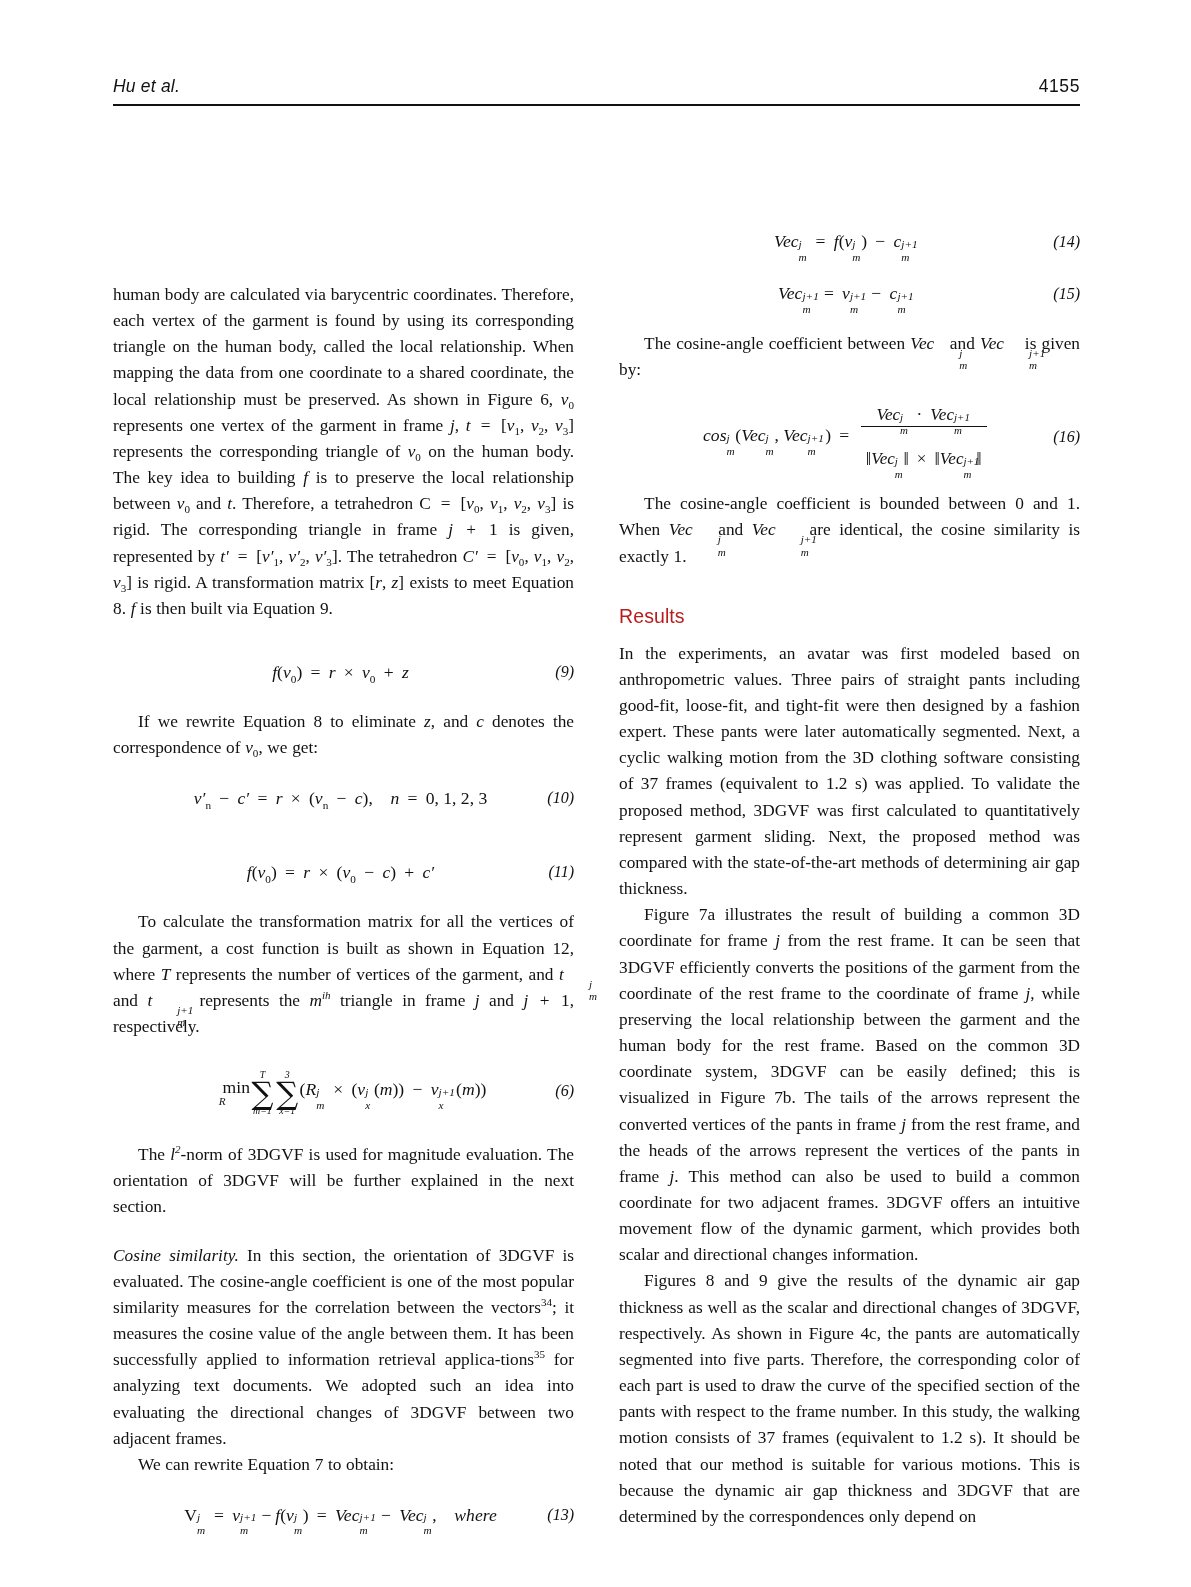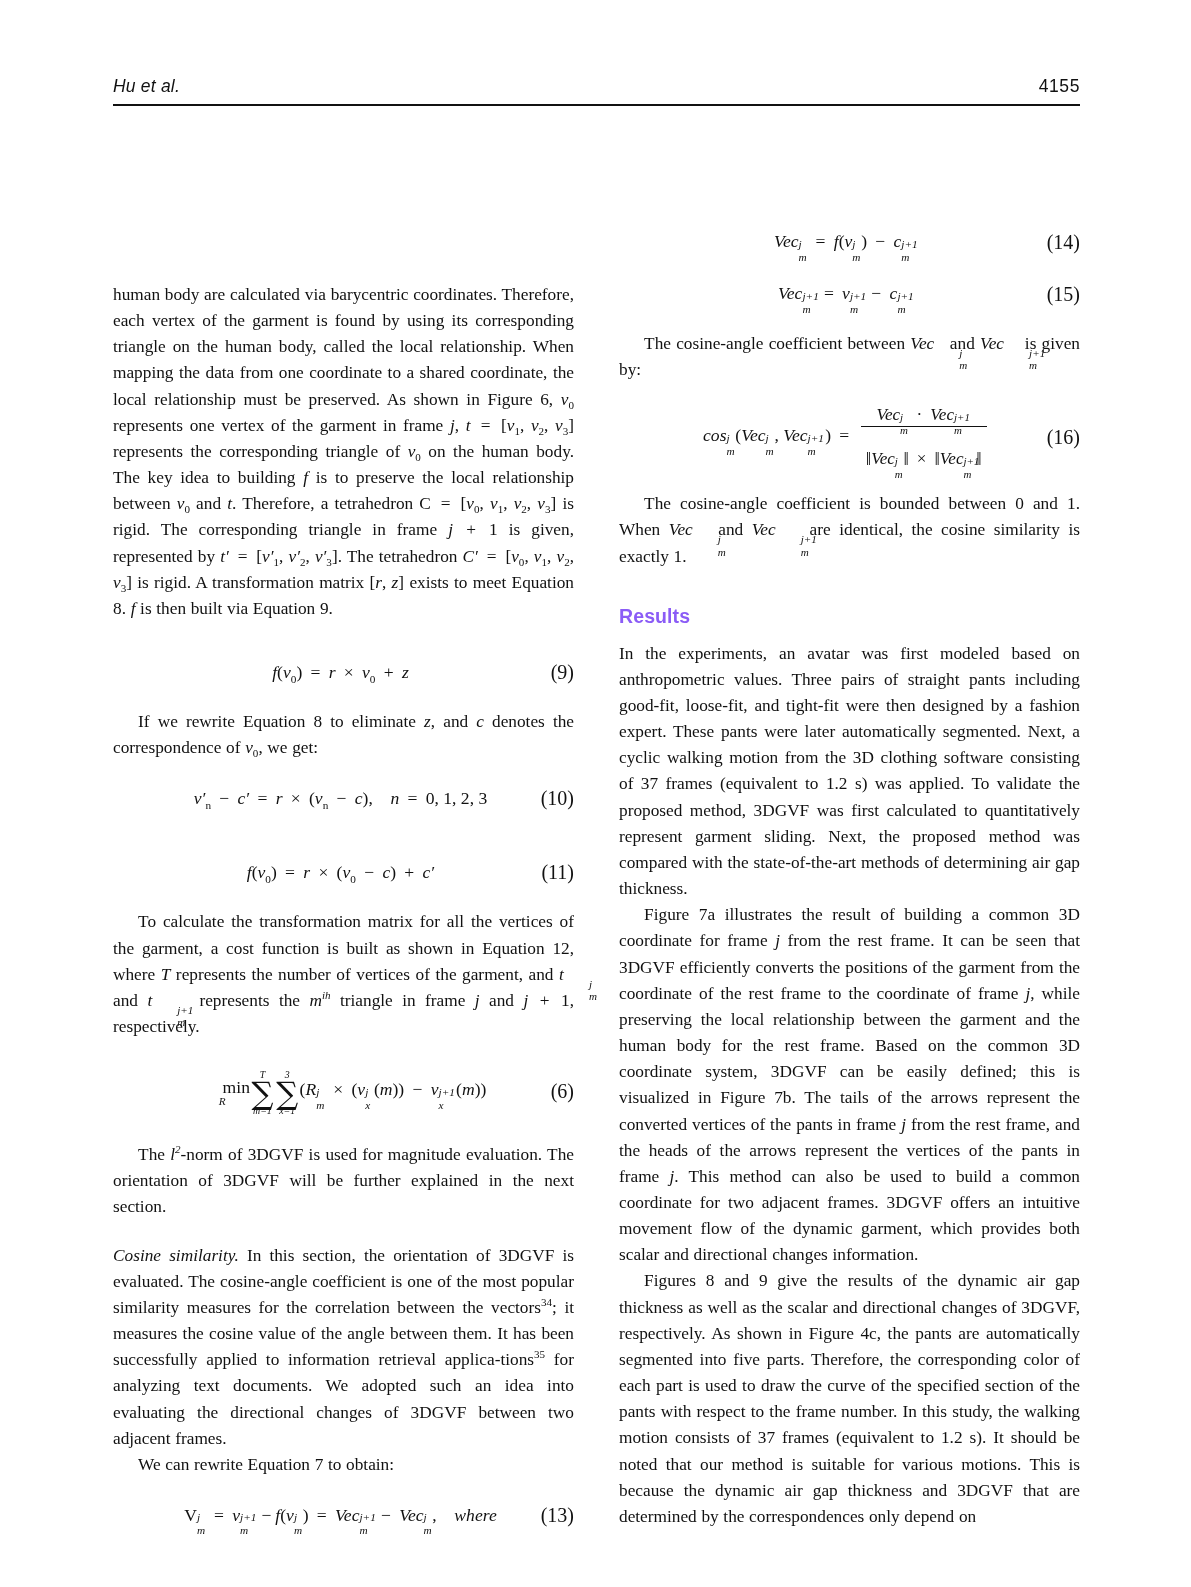--- a/index.html
+++ b/index.html
@@ -77,23 +77,23 @@
   p.indent { text-indent: 1.45em; }
   p.noindent { text-indent: 0; }
 
   .gap-sm { height: 13px; }
   .gap-md { height: 22px; }
 
   h2.section {
     margin: 0;
     font-family: "Liberation Sans", "DejaVu Sans", sans-serif;
     font-size: 19.5px;
-    font-weight: bold;
+    font-weight: normal;
     letter-spacing: 0.1px;
-    color: #8b5cf6;
+    color: #b91c1c;
   }
 
   .runin {
     font-style: italic;
   }
 
   
   .eq {
     position: relative;
     display: flex;
@@ -107,21 +107,22 @@
     flex: 0 1 auto;
     text-align: center;
     white-space: nowrap;
     padding-right: 6px;
   }
   .eq .tag {
     position: absolute;
     right: 0;
     top: 50%;
     transform: translateY(-50%);
-    font-size: 20px;
+    font-size: 16px;
+    font-style: italic;
   }
   .mi { font-style: italic; }
   .mup { font-style: normal; }
   sup, sub {
     font-size: 0.64em;
     line-height: 0;
     font-style: italic;
   }
   sup.up, sub.up { font-style: normal; }
   .op { padding: 0 0.22em; }

